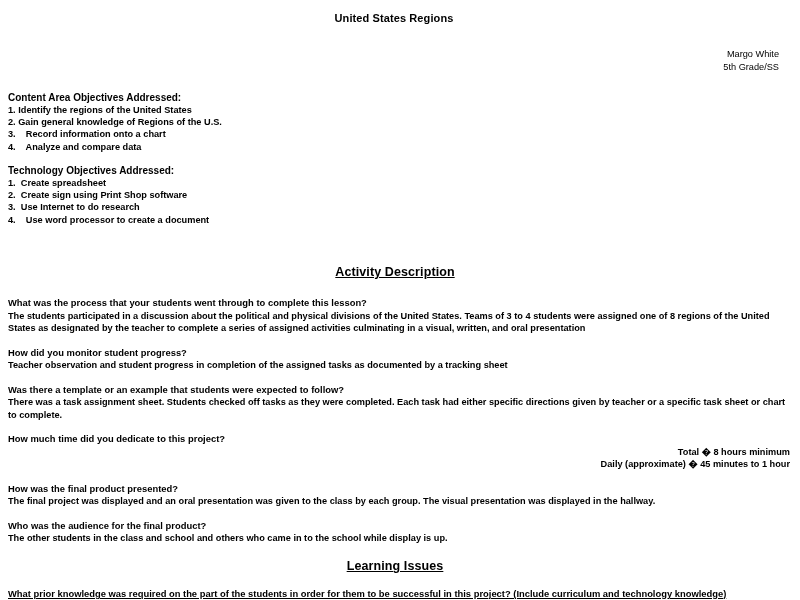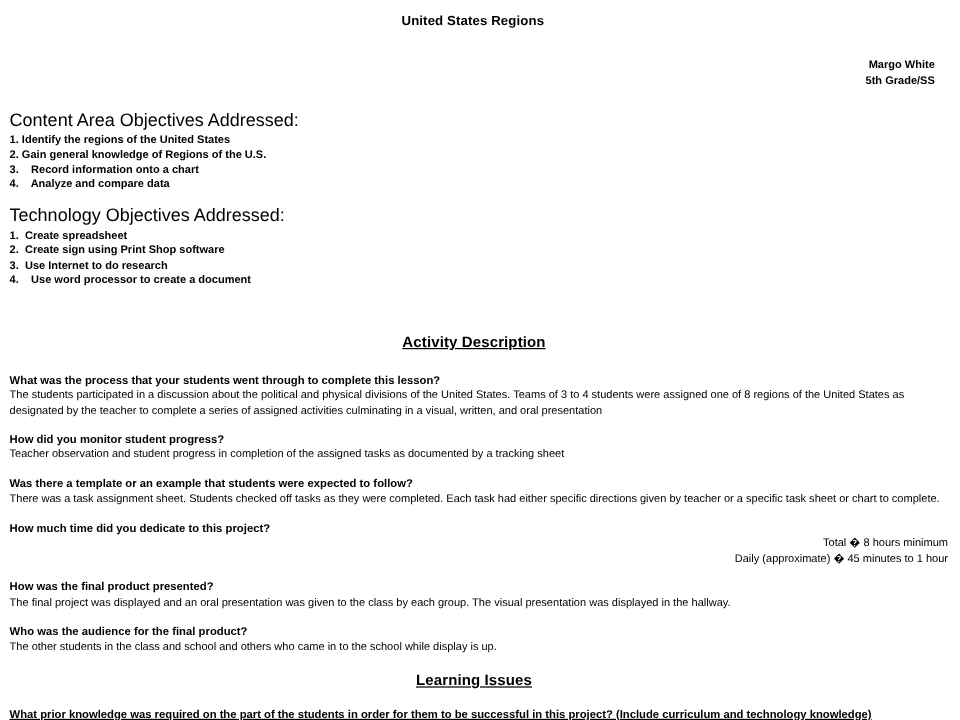--- a/index.html
+++ b/index.html
@@ -48,26 +48,26 @@
   }
 
   
   .byline {
     text-align: right;
     margin-top: 22px;
     padding-right: 11px;
     line-height: 1.42;
     font-size: 9.2px;
   }
-  .byline div { white-space: pre; font-weight: bold; }
+  .byline div { white-space: pre; }
 
   
   .block-heading {
-    font-weight: normal;
-    font-size: 15px;
+    font-weight: bold;
+    font-size: 10px;
     margin: 0;
   }
   ol.objectives {
     list-style: none;
     margin: 0;
     padding: 0;
     font-weight: bold;
   }
   ol.objectives li {
     white-space: pre;
@@ -82,20 +82,21 @@
   .qa { margin: 0; }
   .qa-q {
     font-weight: bold;
     font-size: 9.4px;
     margin: 0;
     letter-spacing: 0.02px;
   }
   .qa-a {
     margin: 0;
     line-height: 1.36;
+    font-weight: bold;
   }
   .qa-a .ln { display: block; white-space: pre; text-align: right; }
   .qa-gap { height: 12px; }
 
   
   .para-wide {
     width: 784px;
     text-align: left;
     line-height: 1.36;
   }

